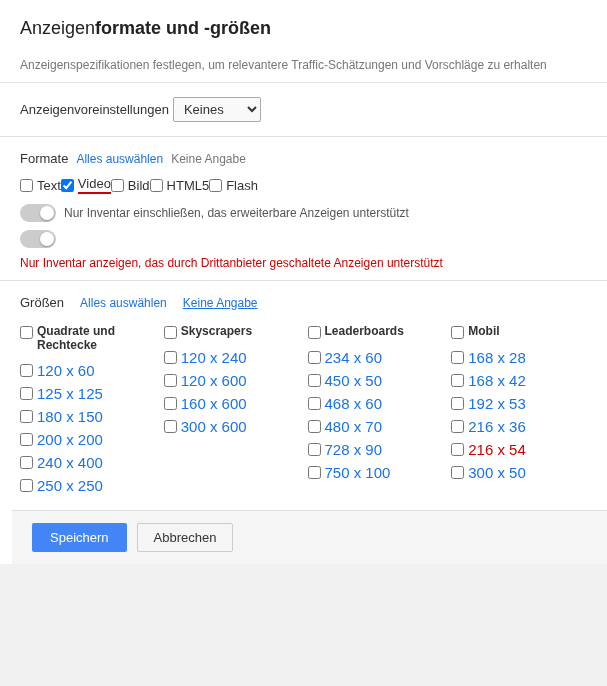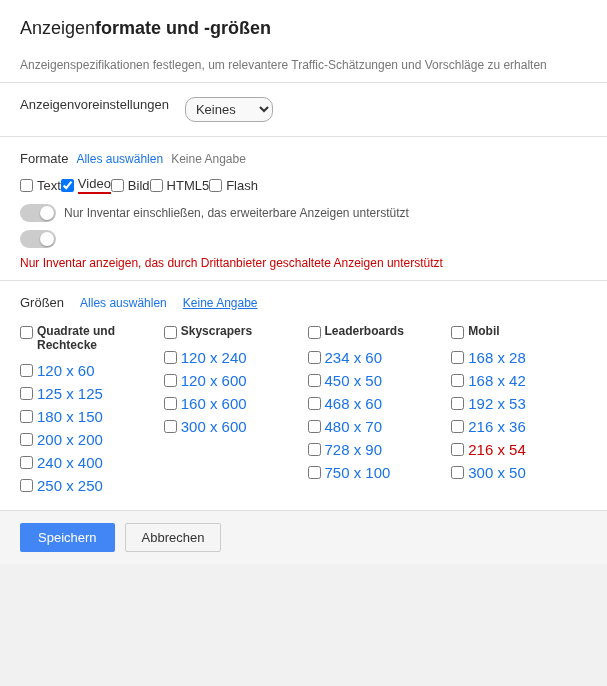--- a/index.html
+++ b/index.html
@@ -30,36 +30,37 @@
     .header p {
       font-size: 12px;
       color: #777;
     }
     .section {
       padding: 14px 20px;
       border-bottom: 1px solid #e0e0e0;
     }
     .anzeigen-row {
       display: flex;
-      gap: 16px;
+      align-items: center;
+      gap: 4px;
       margin-bottom: 0;
     }
     .anzeigen-label {
       font-size: 13px;
       color: #333;
       font-weight: normal;
     }
     select.dropdown {
       border: 1px solid #aaa;
       background: #f9f9f9;
       padding: 3px 20px 3px 6px;
       font-size: 13px;
       color: #333;
       appearance: auto;
-      border-radius: 10px;
+      border-radius: 2px;
       cursor: pointer;
     }
     .formate-section {
       padding: 14px 20px 10px 20px;
       border-bottom: 1px solid #e0e0e0;
     }
     .formate-header {
       display: flex;
       align-items: center;
       gap: 8px;
@@ -203,20 +204,21 @@
       cursor: pointer;
     }
     .footer {
       padding: 12px 20px;
       background: #f5f5f5;
       border-top: 1px solid #e0e0e0;
       display: flex;
       align-items: center;
       gap: 10px;
       margin-top: 10px;
+      margin-left: 12px;
     }
     .btn-save {
       background: #4285f4;
       color: #fff;
       border: none;
       padding: 7px 18px;
       font-size: 13px;
       border-radius: 2px;
       cursor: pointer;
     }

